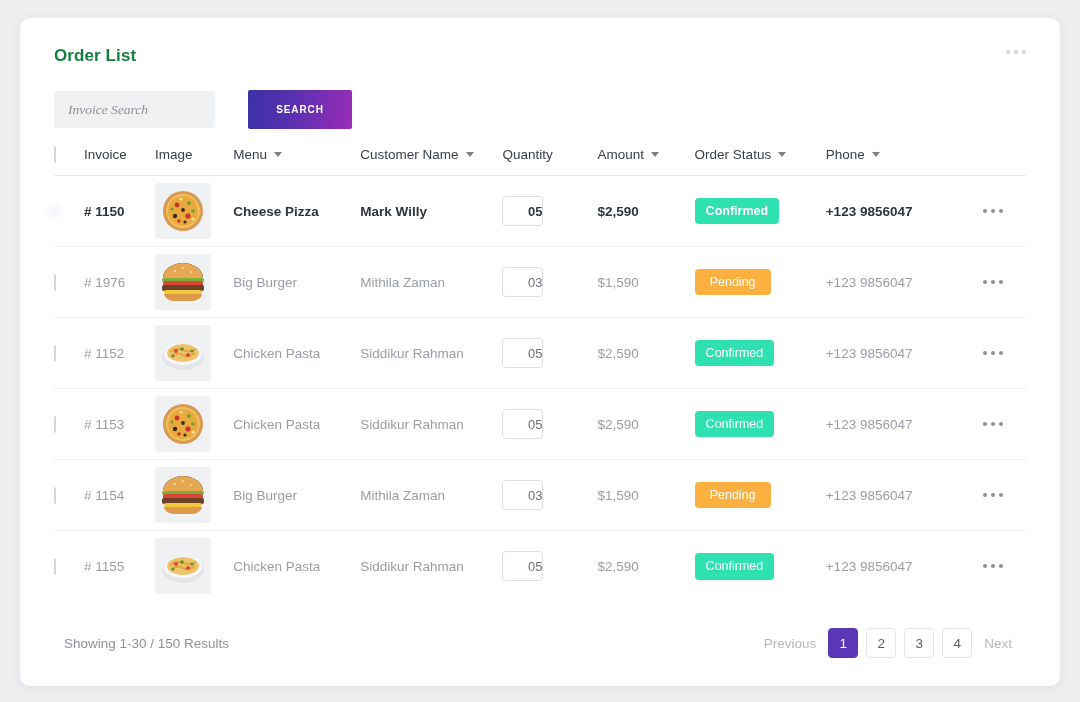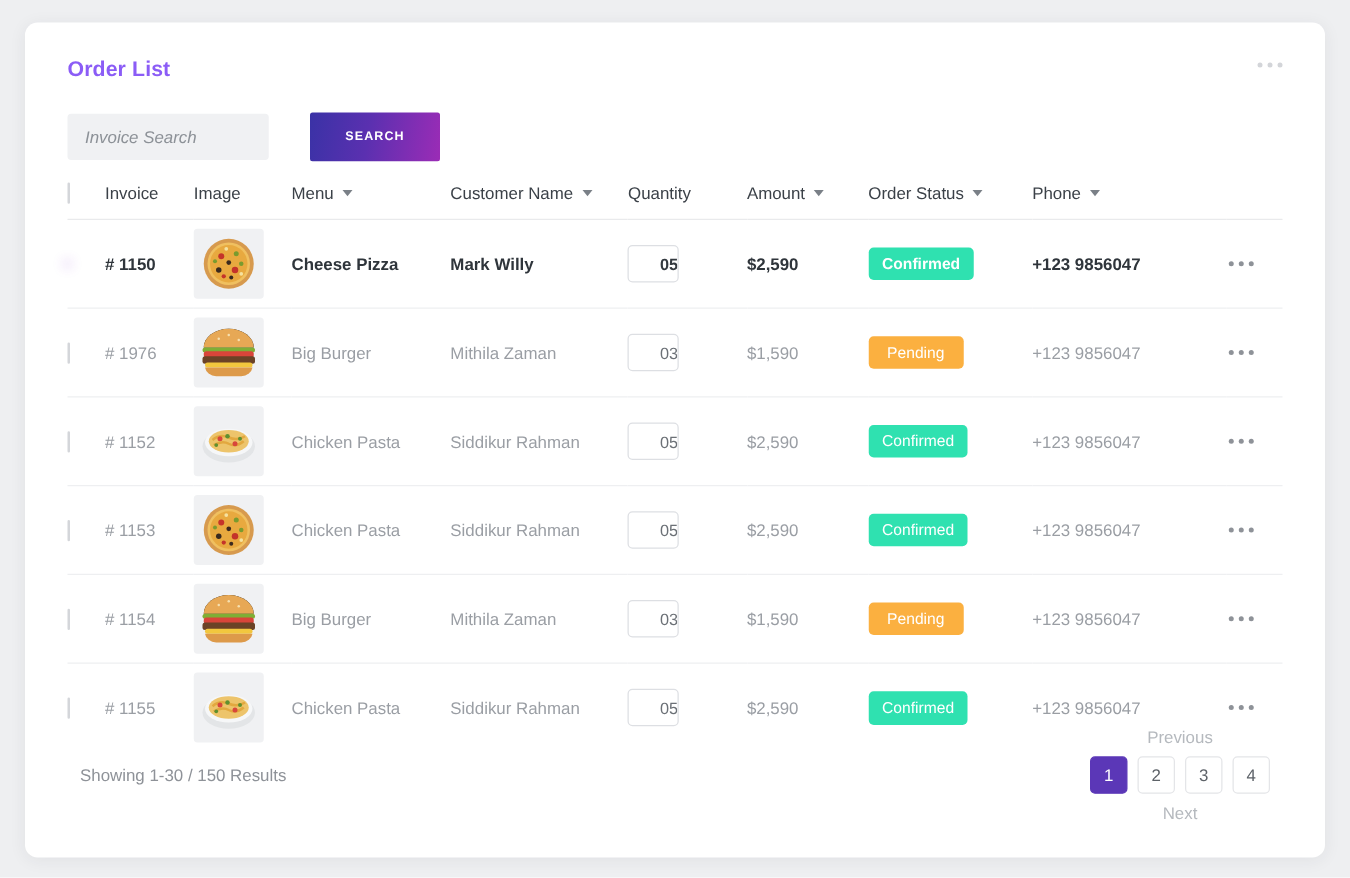--- a/index.html
+++ b/index.html
@@ -25,21 +25,21 @@
 
   
   .card-header {
     position: relative;
     padding: 28px 34px 0 34px;
     height: 62px;
   }
   .card-title {
     font-size: 17px;
     font-weight: bold;
-    color: #8b5cf6;
+    color: #15803d;
     letter-spacing: .1px;
   }
   .header-dots {
     position: absolute;
     right: 30px;
     top: 28px;
     display: flex;
     gap: 4px;
     padding: 4px;
     cursor: pointer;
@@ -58,21 +58,21 @@
     gap: 16px;
     padding: 0 34px;
     margin-top: 10px;
   }
   .sinput {
     height: 37px;
     background: #f0f1f3;
     border: none;
     border-radius: 3px;
     padding: 8px 14px;
-    font-family: Liberation Sans, sans-serif;
+    font-family: Liberation Serif, serif;
     font-size: 13.5px;
     font-style: italic;
     color: #6e737a;
     outline: none;
   }
   .sinput::placeholder { color: #8c9197; font-style: italic; opacity: 1; }
   .sinput.invoice { width: 161px; }
   .sinput.title   { width: 359px; }
   .sinput.phone   { width: 301px; }
 
@@ -198,21 +198,21 @@
     position: absolute;
     left: 0; right: 0;
     bottom: 28px;
     padding: 0 44px;
     display: flex;
     align-items: center;
     justify-content: space-between;
     text-align: center;
   }
   .showing { font-size: 13.5px; color: #8e9298; }
-  .pager { display: flex; align-items: center; gap: 8px; flex-direction: column; }
+  .pager { display: flex; align-items: center; gap: 8px; }
   .pg-txt { font-size: 13.5px; color: #b5b9be; padding: 0 4px; cursor: pointer; }
   .pg-num {
     width: 30px; height: 30px;
     border: 1px solid #e4e5e8;
     border-radius: 4px;
     background: #fff;
     color: #5d6268;
     font-size: 13.5px;
     font-family: "Liberation Sans", sans-serif;
     cursor: pointer;

